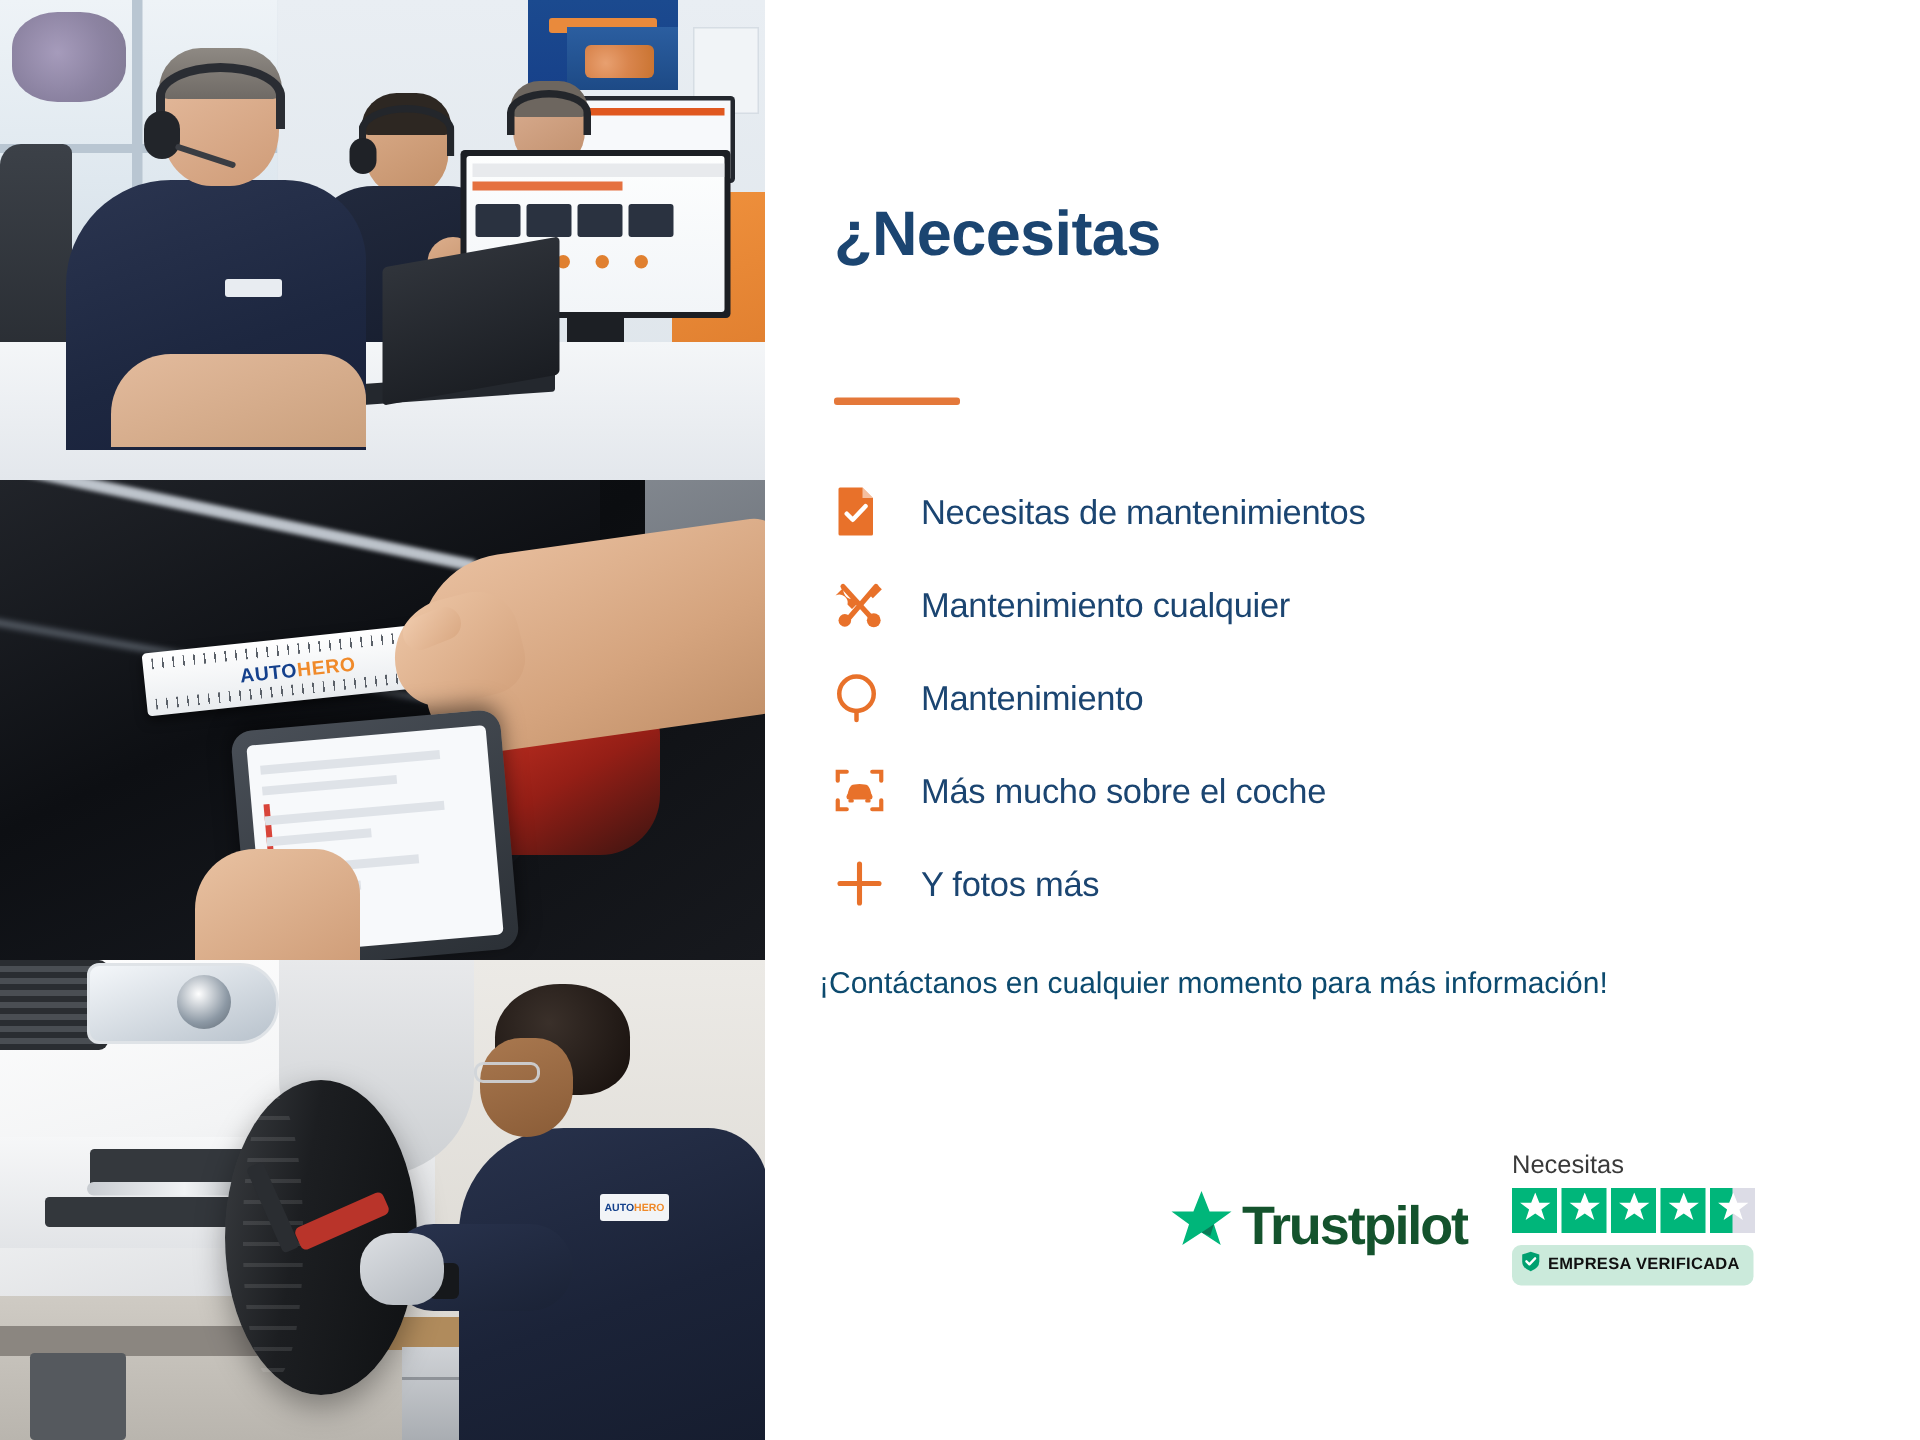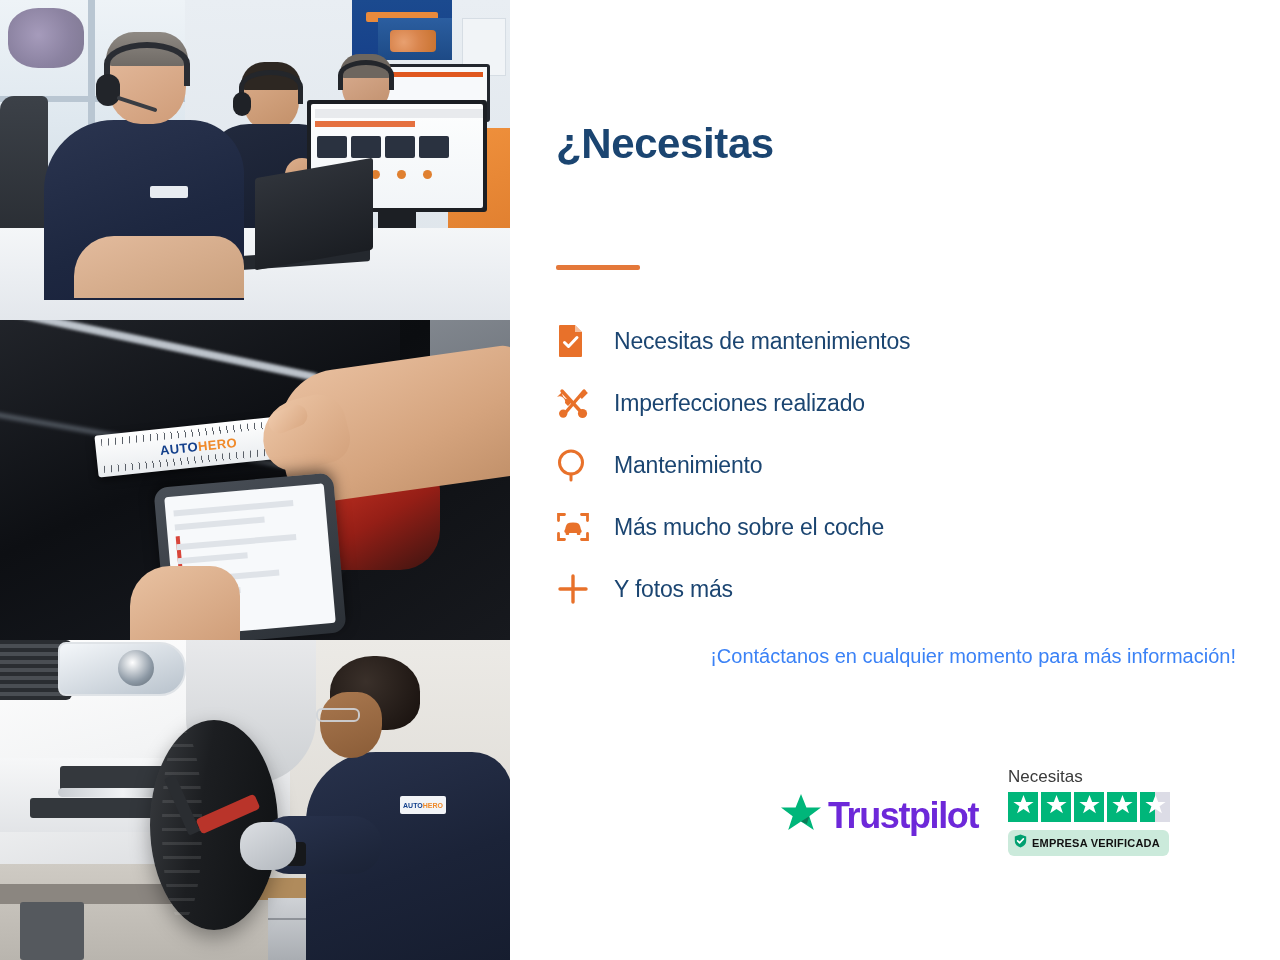--- a/index.html
+++ b/index.html
@@ -179,35 +179,35 @@
       background:linear-gradient(150deg,#dcdfe3,#b3b8be);}
   .p3 .m-watch{position:absolute; left:-30px; top:186px; width:20px; height:24px; background:#16181b; border-radius:4px;}
   .p3 .tool{position:absolute; left:-120px; top:150px; width:64px; height:16px; background:#b9342a; border-radius:4px; transform:rotate(-24deg);}
   .p3 .toolshaft{position:absolute; left:-140px; top:118px; width:12px; height:62px; background:#2a2d31; transform:rotate(-24deg); border-radius:3px;}
 
   
   .content { position:relative; flex:1; height:960px; background:#fff; }
 
   .headline { position:absolute; left:556px; top:118px; width:430px;
       font:700 42px/1.22 "Liberation Sans", sans-serif; color:#1b4571; letter-spacing:-.4px; }
-  .content .headline { left:46px; }
+  .content .headline { left:46px;margin-top:12px; }
   .divider { position:absolute; left:46px; top:265px; width:84px; height:5px; background:#e4783a; border-radius:2px;}
 
   .features { position:absolute; left:46px; top:310px; width:600px; }
   .feat { display:flex; align-items:center; height:62px; }
   .feat .ic { width:58px; flex:0 0 58px; display:flex; align-items:center; justify-content:flex-start; }
   .feat .lbl { font:400 23px/1 "Liberation Sans", sans-serif; color:#1b4571; letter-spacing:-.2px;}
 
-  .para { position:absolute; left:46px; top:640px; width:680px;
-      font:400 20px/1.62 "Liberation Sans", sans-serif; color:#3b82f6;text-align:right; }
+  .para { position:absolute; left:36px; top:640px; width:680px;
+      font:400 20px/1.62 "Liberation Sans", sans-serif; color:#0c4a6e; }
 
   
   .tp { position:absolute; left:270px; top:768px; width:420px; height:120px; }
   .tp-logo { position:absolute; left:0; top:26px; display:flex; align-items:center; gap:6px; }
-  .tp-logo .word { font:700 36px/1 "Liberation Sans", sans-serif; color:#6d28d9; letter-spacing:-1.4px;}
+  .tp-logo .word { font:700 36px/1 "Liberation Sans", sans-serif; color:#14532d; letter-spacing:-1.4px;}
   .tp-rate { position:absolute; left:228px; top:0; width:182px; }
   .tp-exc { font:400 17px/1 "Liberation Sans", sans-serif; color:#3a3a3a; margin-bottom:7px;}
   .stars { display:flex; gap:3px; }
   .star-box { width:30px; height:30px; background:#00b67a; display:flex; align-items:center; justify-content:center; position:relative; overflow:hidden;}
   .star-box.partial { background:#dcdce6; }
   .star-box.partial .fill { position:absolute; left:0; top:0; height:100%; background:#00b67a; }
   .star-glyph { position:relative; z-index:2; }
   .verified { margin-top:8px; display:inline-flex; align-items:center; gap:5px;
       background:#cbeadb; border-radius:6px; padding:4px 9px 4px 6px; }
   .verified .vtxt { font:700 11px/1 "Liberation Sans", sans-serif; color:#111; letter-spacing:.2px;}
@@ -375,21 +375,21 @@
             <g stroke="#e8712a" stroke-width="3.4" stroke-linecap="round" fill="none">
               <path d="M6 5 L26 27"></path>
               <path d="M28 5 L10 26"></path>
             </g>
             <path d="M4 3 a5.5 5.5 0 0 0 6 8 l3 3 -4 4 -3 -3 a5.5 5.5 0 0 0 -8 -6 z" transform="translate(3,2)" fill="#e8712a"></path>
             <circle cx="26.5" cy="27.5" r="4.6" fill="#e8712a"></circle>
             <path d="M28.5 3.5 l3.4 3.4 -6 6 -3.4 -3.4 z" fill="#e8712a"></path>
             <circle cx="7.2" cy="27.6" r="4.2" fill="#e8712a"></circle>
           </svg>
         </span>
-        <span class="lbl">Imperfecciones realizado</span>
+        <span class="lbl">Mantenimiento cualquier</span>
       </div>
 
       <div class="feat">
         <span class="ic">
           <svg width="32" height="34" viewBox="0 0 32 34">
             <circle cx="15" cy="14.5" r="11.5" stroke="#e8712a" stroke-width="3" fill="none"></circle>
             <path d="M15 26 L15 32" stroke="#e8712a" stroke-width="3" stroke-linecap="round"></path>
           </svg>
         </span>
         <span class="lbl">Mantenimiento</span>

